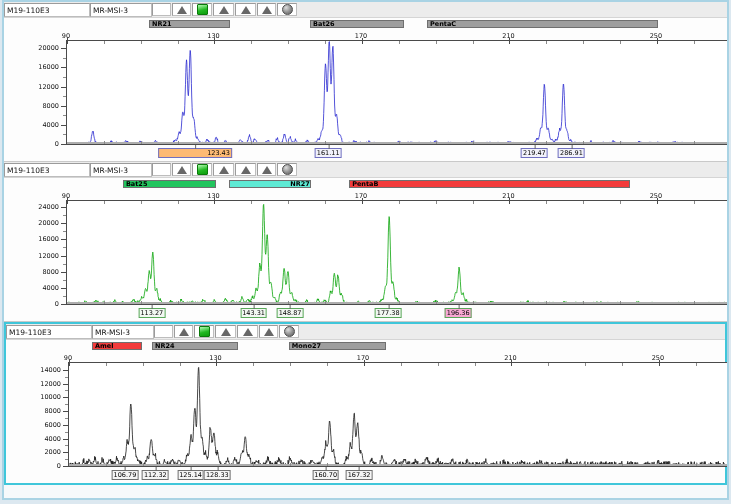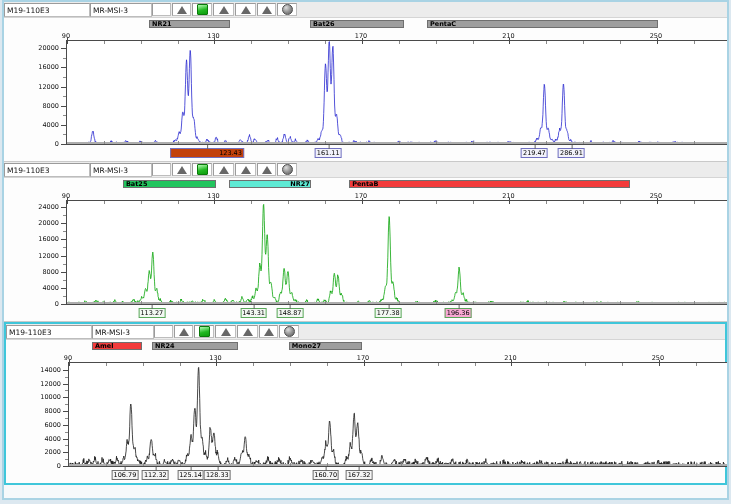--- a/index.html
+++ b/index.html
@@ -164,21 +164,21 @@
               <div class="xtick minor" style="left: 516.201px;"></div>
               <div class="xtick bminor" style="left: 516.201px;"></div>
               <div class="xtick minor" style="left: 553.073px;"></div>
               <div class="xtick bminor" style="left: 553.073px;"></div>
               <div class="xtick major" style="left: 589.944px;"></div>
               <div class="xtick minor" style="left: 626.816px;"></div>
               <div class="xtick bminor" style="left: 626.816px;"></div>
             </div>
       </div>
       <div class="plabels">
-            <div class="plabel" style="left: 141px; border-color: rgb(112, 112, 192); background: #c2410c; padding-left: 48px;">123.43</div>
+            <div class="plabel" style="left: 129px; border-color: rgb(112, 112, 192); background: #fdba74; padding-left: 48px;">123.43</div>
             <div class="plabel" style="left: 262.193px; border-color: rgb(112, 112, 192); background: rgb(242, 242, 250);">161.11</div>
             <div class="plabel" style="left: 468.375px; border-color: rgb(112, 112, 192); background: rgb(242, 242, 250);">219.47</div>
             <div class="plabel" style="left: 505.438px; border-color: rgb(112, 112, 192); background: rgb(242, 242, 250);">286.91</div>
           </div>
     </div>
   </div>
 
   <div class="block">
     <div class="grid-row sample-row">
       <div class="cell">
@@ -309,21 +309,21 @@
             </div><div class="cell flag-cell">
               <span class="icon-sphere"></span>
             </div></div>
       <div class="cell filler"></div>
     </div>
     <div class="chart">
       <div class="chart-inner">
         <div class="markers">
               <div class="marker" style="left: 23.9665px; width: 50.1453px; background: rgb(242, 59, 59);"><span>Amel</span></div>
               <div class="marker" style="left: 84.067px; width: 85.9106px; background: rgb(158, 158, 158);"><span>NR24</span></div>
-              <div class="marker" style="left: 220.86px; width: 73px; background: rgb(158, 158, 158);"><span>Mono27</span></div>
+              <div class="marker" style="left: 220.86px; width: 97px; background: rgb(158, 158, 158);"><span>Mono27</span></div>
             </div>
         <div class="ruler">
               <span class="xlab" style="left: 0px;">90</span>
               <span class="xlab" style="left: 147.486px;">130</span>
               <span class="xlab" style="left: 294.972px;">170</span>
               <span class="xlab" style="left: 442.458px;">210</span>
               <span class="xlab" style="left: 589.944px;">250</span>
             </div>
       </div>
       <div class="plotwrap">

